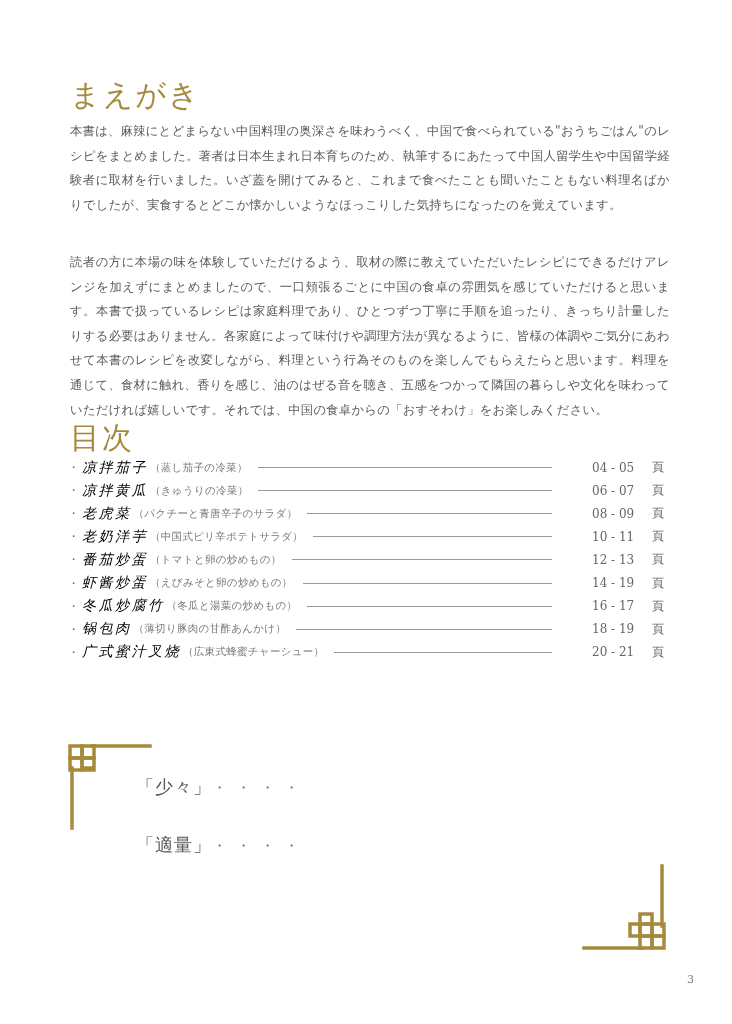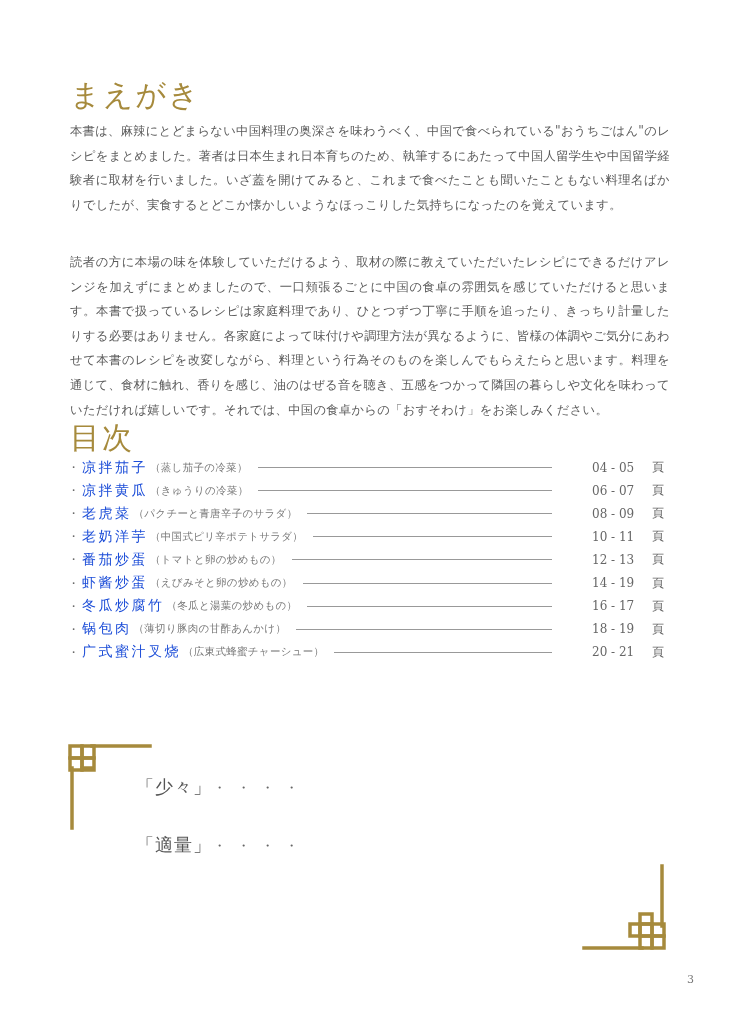--- a/index.html
+++ b/index.html
@@ -10,21 +10,21 @@
   #h-preface { top: 80px; text-align: right; }
   #h-toc { top: 423px; }
   .para { position: absolute; left: 70px; width: 600px; font-size: 12.3px;
           line-height: 24.6px; color: #5a5a5a; margin: 0; letter-spacing: 0.3px;
           text-align: justify; }
   #p1 { top: 119px; }
   #p2 { top: 229px; margin-top: 21px; }
   .toc { position: absolute; left: 68px; top: 456px; width: 596px; margin: 0; padding: 0; list-style: none; }
   .toc li { height: 23.1px; display: flex; align-items: center; white-space: nowrap; }
   .bullet { color: #666; font-size: 11px; width: 14px; }
-  .cn { color: #1d4ed8; font-size: 14px; letter-spacing: 2.5px; }
+  .cn { color: #000000; font-size: 14px; letter-spacing: 2.5px; font-style: italic; }
   .jp { color: #777; font-size: 10.5px; margin-left: 2px; letter-spacing: 0.3px; }
   .rule { flex: 1; border-top: 1px solid #999; margin: 0 16px 0 10px; height: 0; }
   .pages { color: #666; font-size: 12px; width: 50px; text-align: left; margin-left: 24px; }
   .page-unit { color: #666; font-size: 12px; width: 14px; text-align: right; margin-left: 8px; }
   .term { position: absolute; left: 136px; font-size: 18px; color: #555; letter-spacing: 1px; }
   .dots { position: absolute; left: 213px; font-size: 13px; color: #666; letter-spacing: 11px; }
   #t1 { top: 775px; } #d1 { top: 779px; }
   #t2 { top: 833px; } #d2 { top: 837px; }
   .defs { position: absolute; left: 286px; top: 776px; width: 320px; font-size: 11.8px;
           line-height: 28.6px; color: #5a5a5a; margin: 0; }

